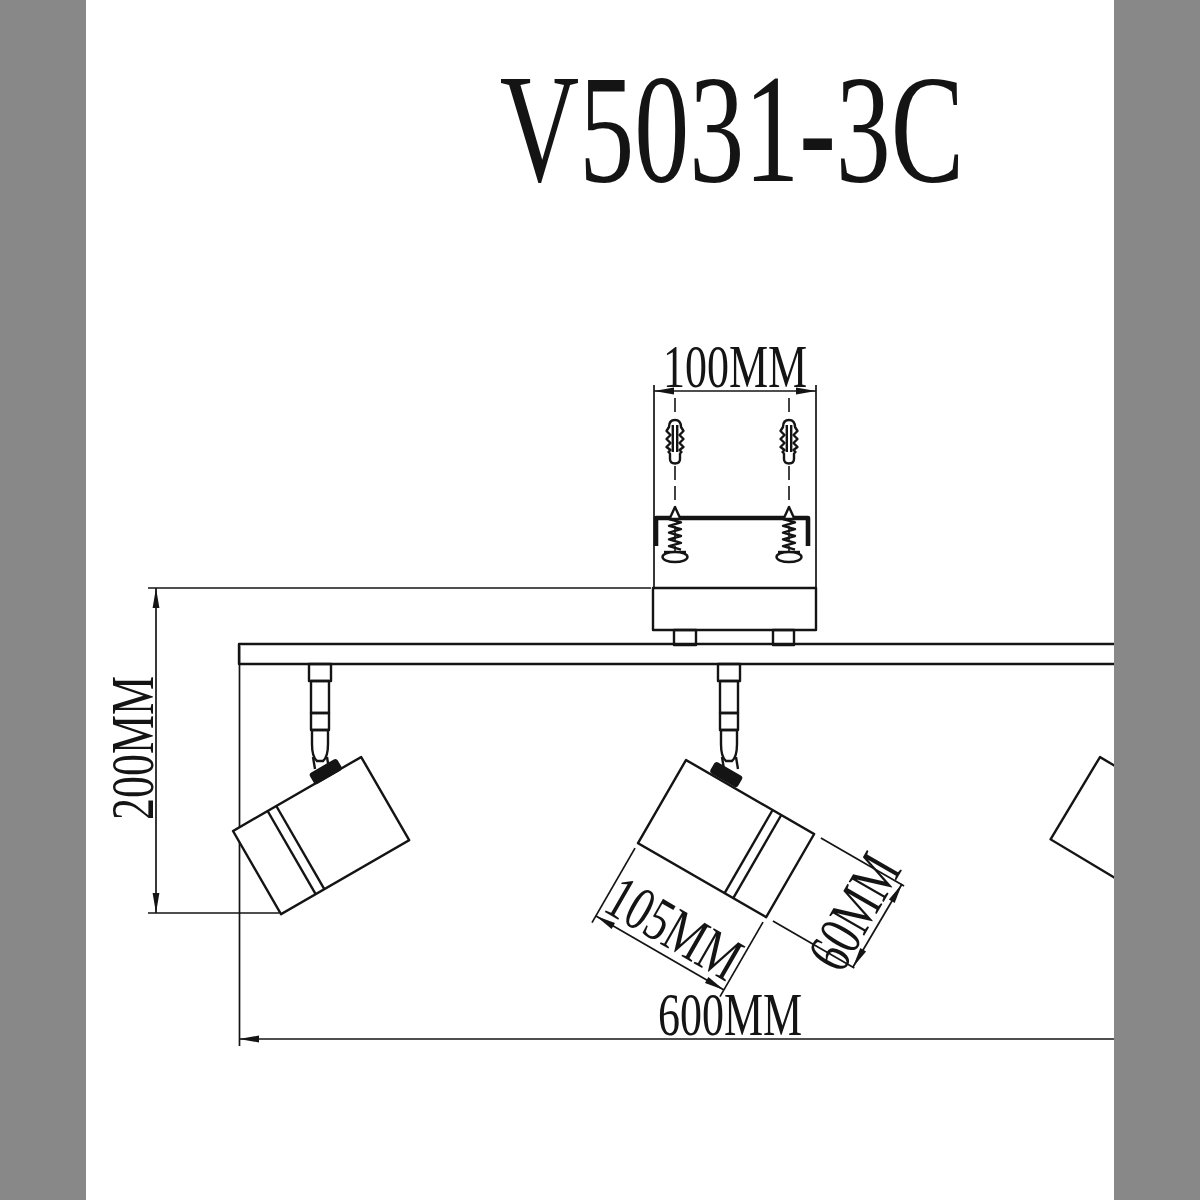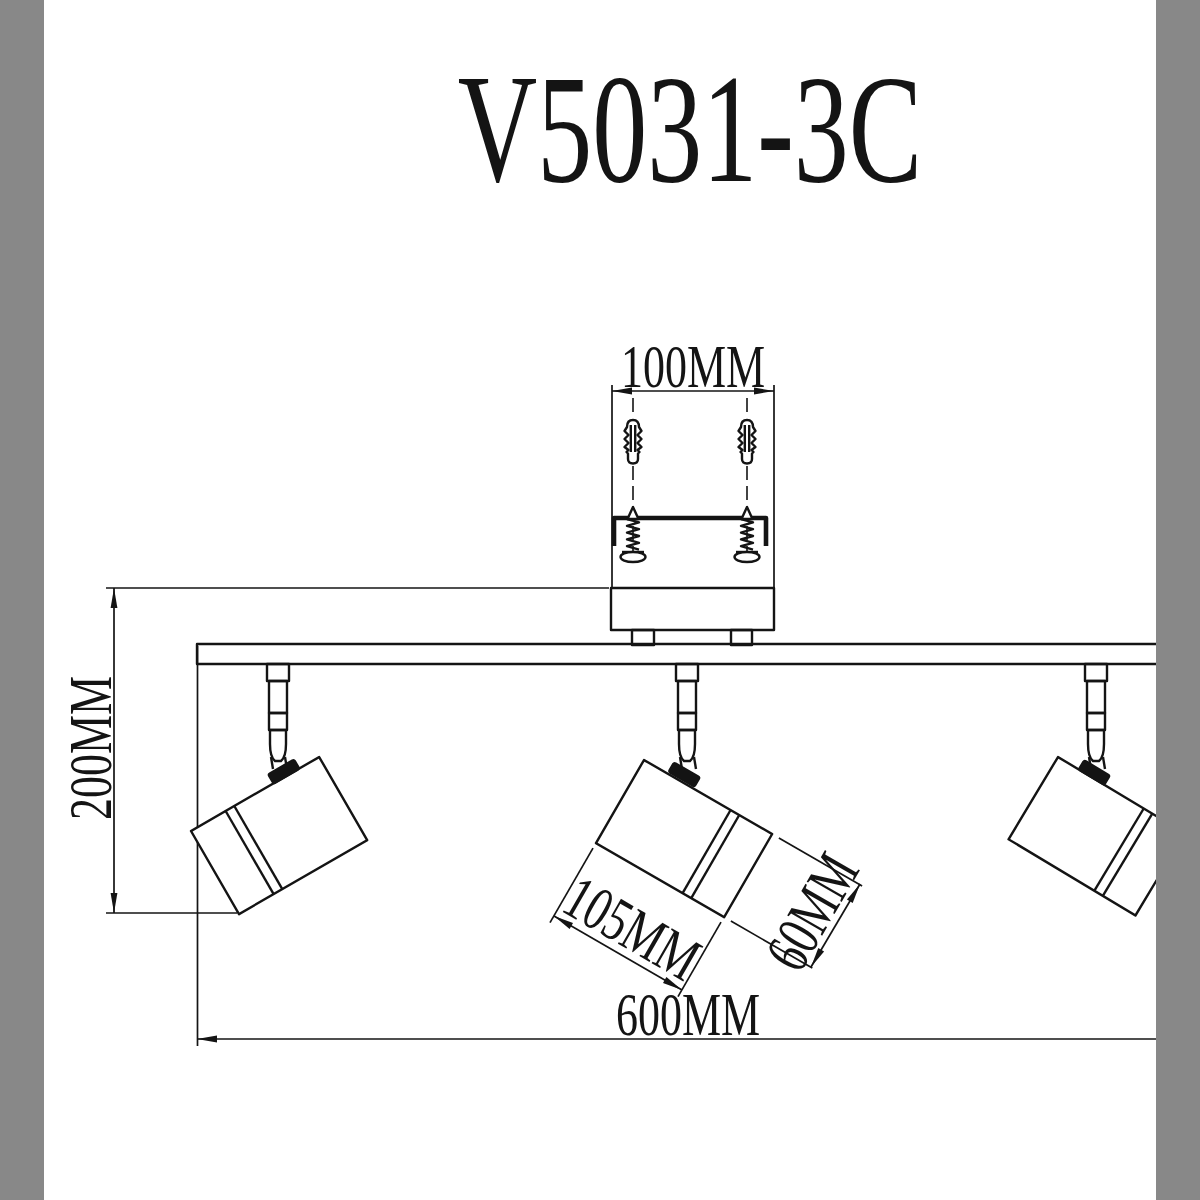--- a/index.html
+++ b/index.html
@@ -1,17 +1,17 @@
 <!DOCTYPE html>
 <html style="--ink: #141414; --bg: #ffffff;"><head>
 <meta charset="utf-8">
 <style>
   html,body{margin:0;padding:0;background:#888;}
   .stage{
-    position:relative;width:1112px;height:1200px;margin:0 auto;
+    position:relative;width:1028px;height:1200px;margin:0 auto;
     background:var(--bg,#fff);overflow:hidden;
   }
   svg{position:absolute;left:0;top:0;display:block;}
   .ln{stroke:var(--ink,#141414);fill:none;stroke-width:2.4;stroke-linejoin:round;}
   .lnw{stroke:var(--ink,#141414);fill:#fff;stroke-width:2.4;stroke-linejoin:round;}
   .thick{stroke:var(--ink,#141414);fill:none;stroke-width:4.6;stroke-linejoin:round;}
   .dim{stroke:var(--ink,#141414);fill:none;stroke-width:1.7;}
   .dash{stroke:var(--ink,#141414);fill:none;stroke-width:1.6;stroke-dasharray:14 6;}
   .arr{fill:var(--ink,#141414);stroke:none;}
   .solid{fill:var(--ink,#141414);stroke:none;}

